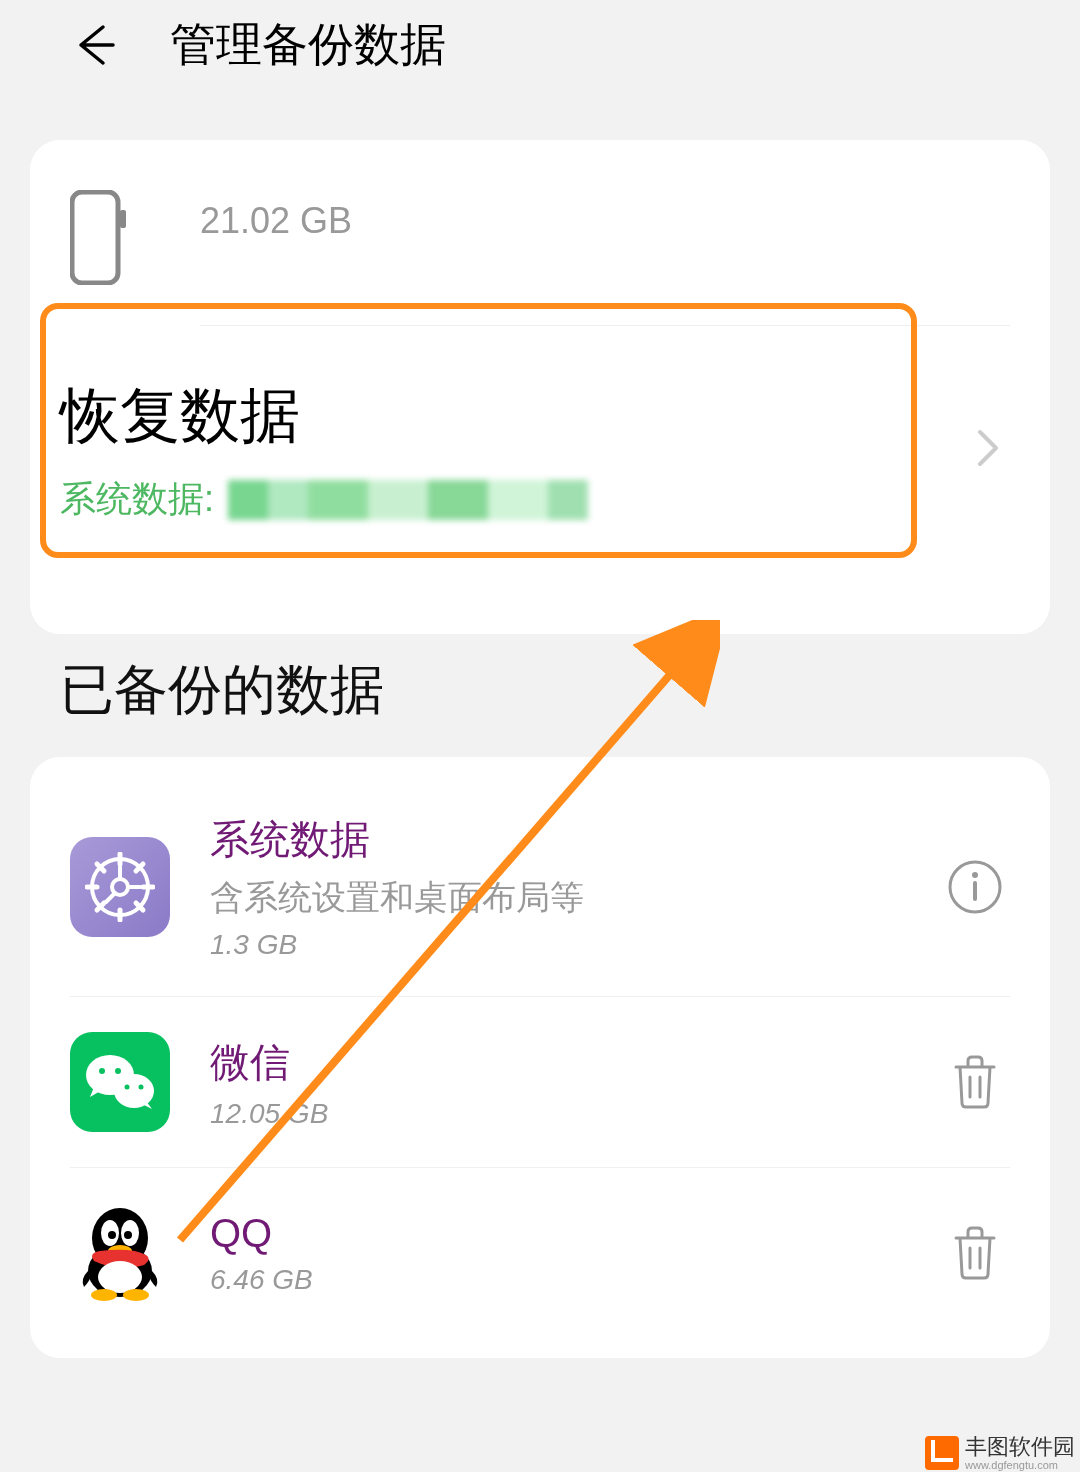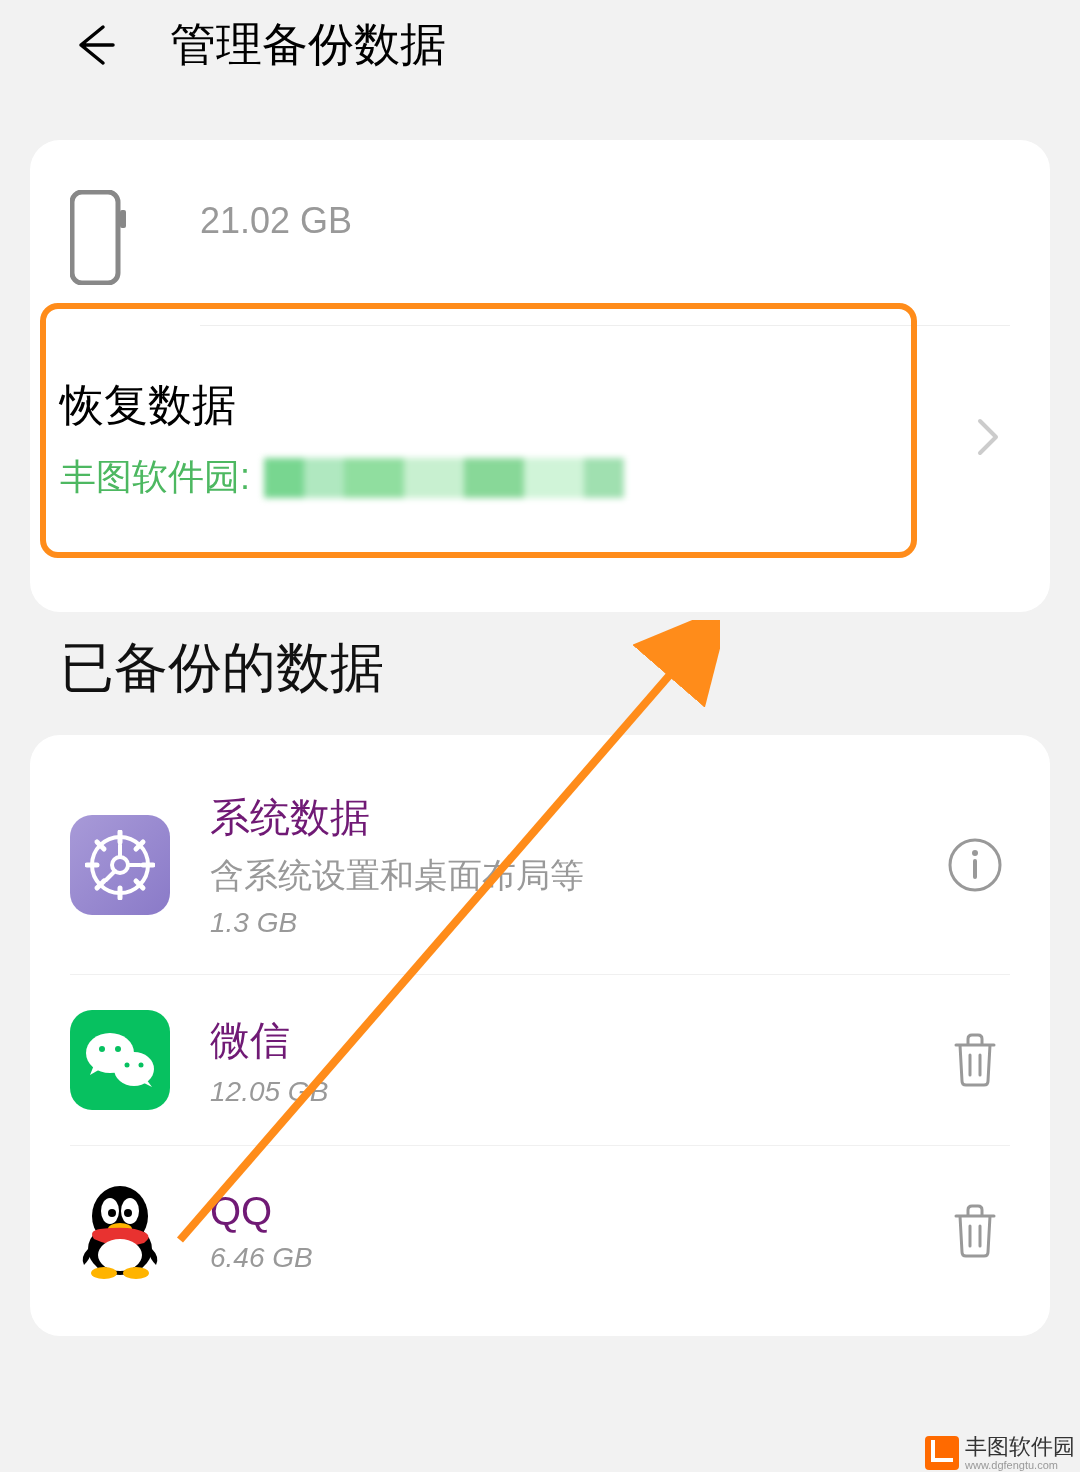--- a/index.html
+++ b/index.html
@@ -100,21 +100,21 @@
       display: flex;
       align-items: center;
       justify-content: space-between;
       padding: 50px 10px 90px 0;
       margin-left: -10px;
     }
     .restore-main {
       flex: 1;
     }
     .restore-title {
-      font-size: 44px;
+      font-size: 60px;
       color: #000;
       margin-bottom: 18px;
     }
     .restore-sub {
       font-size: 36px;
       color: #4db861;
       display: flex;
       align-items: center;
     }
     .pixelated-green {
@@ -281,21 +281,21 @@
     </div>
     <div class="device-info">
       <div class="device-size">21.02 GB</div>
     </div>
   </div>
   <div class="divider"></div>
   <div class="restore-row">
     <div class="restore-main">
       <div class="restore-title">恢复数据</div>
       <div class="restore-sub">
-        <span>丰图软件园:</span>
+        <span>系统数据:</span>
         <span class="pixelated-green"></span>
       </div>
     </div>
     <div class="chevron">
       <svg width="24" height="40" viewBox="0 0 24 40">
         <path d="M 4 4 L 20 20 L 4 36" stroke="#ccc" stroke-width="4" fill="none" stroke-linecap="round" stroke-linejoin="round"></path>
       </svg>
     </div>
   </div>
 </div>

